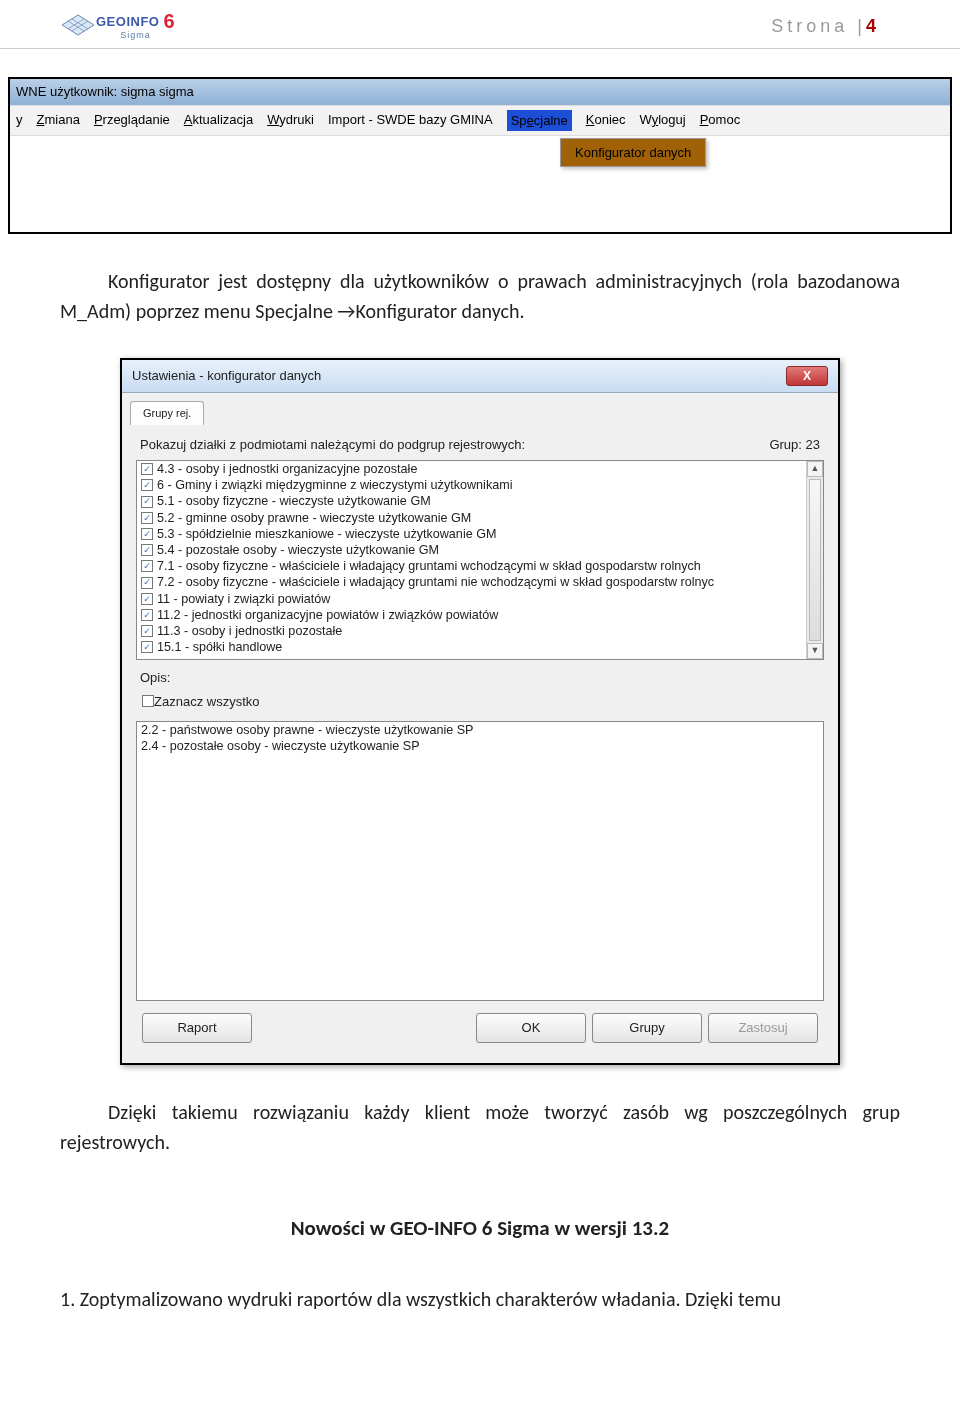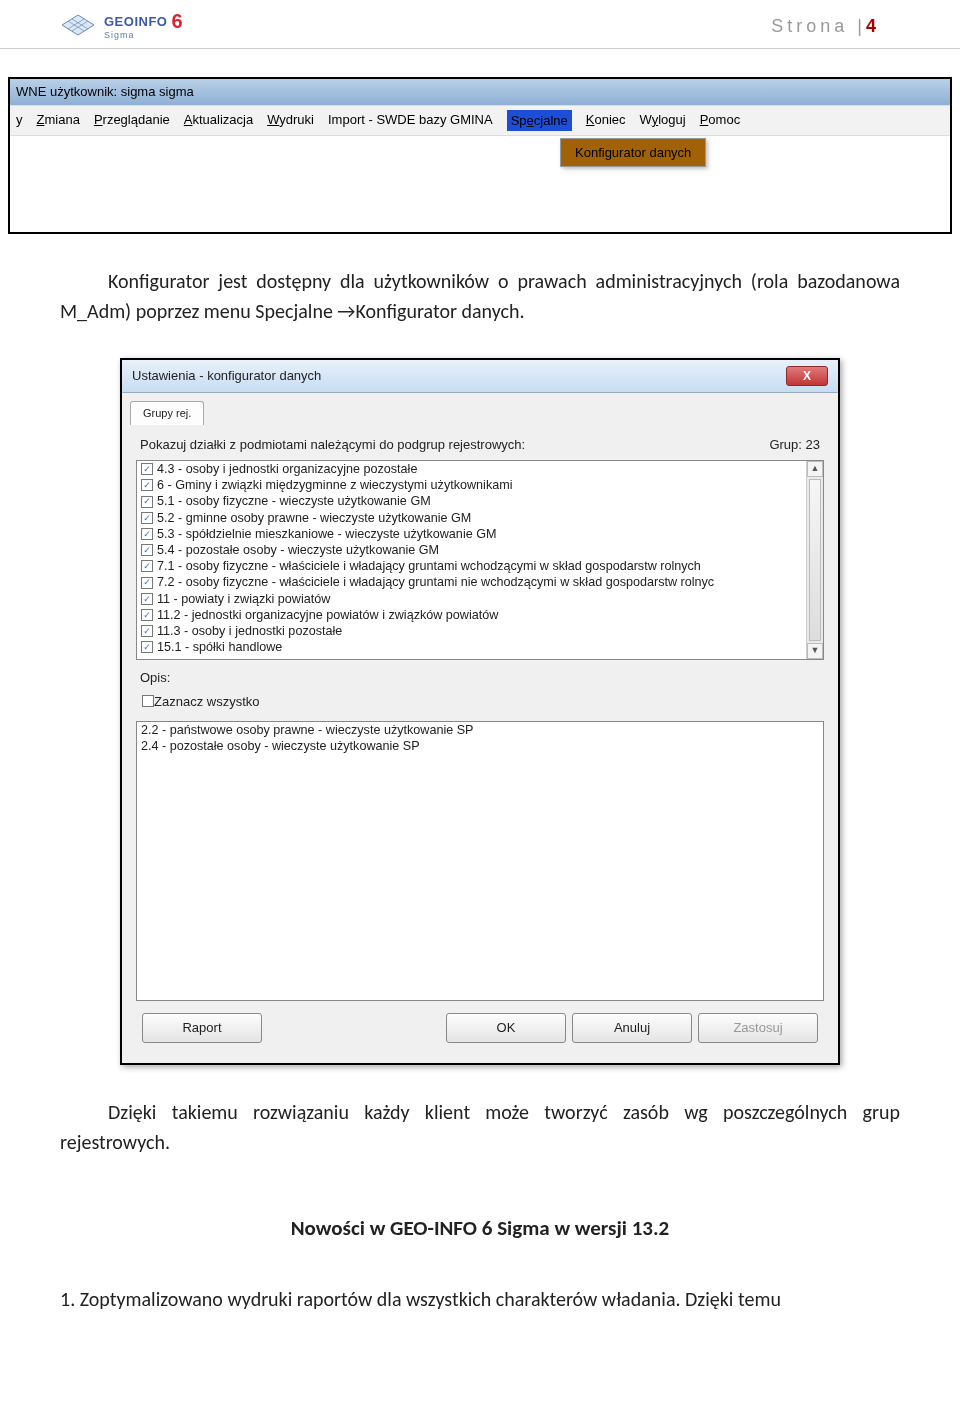--- a/index.html
+++ b/index.html
@@ -1,19 +1,19 @@
 <!DOCTYPE html>
 <html><head>
 <meta charset="utf-8">
 <style>
   * { box-sizing: border-box; margin: 0; padding: 0; }
   body { font-family: Arial, sans-serif; background: #fff; width: 960px; color: #333; }
   
   .page-header { padding: 10px 60px 8px; display: flex; justify-content: space-between; align-items: flex-start; border-bottom: 1px solid #ccc; }
-  .logo-block { display: flex; align-items: center; gap: 8px; }
+  .logo-block { display: flex; align-items: center; gap: 0; text-align: center; }
   .header-right { color: #999; letter-spacing: 4px; font-size: 18px; padding-right: 20px; margin-top: 6px; }
   .header-right .pgnum { color: #a00; font-weight: bold; }
   
   .doc-body { padding: 20px 60px 40px; font-family: Calibri, Arial, sans-serif; font-size: 20px; line-height: 1.5; color: #222; }
   .para { margin: 32px 0 32px 0; text-align: justify; }
   .indent { text-indent: 48px; }
   .heading { text-align: center; font-weight: bold; margin: 56px 0 40px; font-size: 21px; }
   
   .screenshot1 { border: 2px solid #000; margin: 8px -52px; position: relative; font-family: "Segoe UI", Tahoma, sans-serif; font-size: 13px; }
   .ss1-title { background: linear-gradient(#b9d0e8, #8fb0d4); padding: 3px 6px; color: #000; font-size: 13px; }
@@ -36,21 +36,21 @@
   .ss2-items { padding: 0; }
   .ss2-item { display: flex; align-items: center; gap: 4px; padding: 0 4px; font-size: 12.6px; white-space: nowrap; overflow: hidden; line-height: 16.2px; }
   .ss2-item .cb { width: 12px; height: 12px; border: 1px solid #777; background: #fff; display: inline-flex; align-items: center; justify-content: center; font-size: 9px; color: #3b6db3; flex-shrink: 0; }
   .ss2-opis { padding: 6px 6px 2px; font-size: 13px; }
   .ss2-zaz { display: flex; align-items: center; padding: 2px 8px 8px; font-size: 13px; }
   .ss2-zaz .cb { width: 12px; height: 12px; border: 1px solid #777; background: #fff; display: inline-block; }
   .ss2-scroll { position: absolute; right: 0; top: 0; bottom: 0; width: 17px; background: #eaeaea; border-left: 1px solid #ccc; display: flex; flex-direction: column; justify-content: space-between; }
   .ss2-scroll .arr { height: 16px; display: flex; align-items: center; justify-content: center; font-size: 9px; color: #555; background: #f4f4f4; border: 1px solid #bbb; }
   .ss2-scroll .thumb { flex: 1; background: linear-gradient(#f6f6f6, #ddd); margin: 2px; border: 1px solid #bbb; }
   .ss2-buttons { display: flex; justify-content: space-between; padding: 10px 8px 12px; gap: 8px; }
-  .ss2-btn { background: linear-gradient(#fdfdfd, #e4e4e4); border: 1px solid #888; border-radius: 3px; padding: 4px 0; font-size: 13px; width: 120px; text-align: center; }
+  .ss2-btn { background: linear-gradient(#fdfdfd, #e4e4e4); border: 1px solid #888; border-radius: 3px; padding: 4px 0; font-size: 13px; width: 110px; text-align: center; }
   .ss2-btn.disabled { color: #999; }
   .ss2-btn-group { display: flex; gap: 6px; }
 </style>
 </head>
 <body>
 
 <div class="page-header">
   <div class="logo-block">
     <svg width="36" height="28" viewBox="0 0 36 28">
       <polygon points="2,14 18,4 34,14 18,24" fill="#dbe8f5" stroke="#6b8ab3" stroke-width="1"></polygon>
@@ -175,21 +175,21 @@
               </div>
               <div class="ss2-item">
                 <span>2.4 - pozostałe osoby  - wieczyste użytkowanie SP</span>
               </div>
             </div>
         </div>
         <div class="ss2-buttons">
           <div class="ss2-btn">Raport</div>
           <div class="ss2-btn-group">
             <div class="ss2-btn">OK</div>
-            <div class="ss2-btn">Anuluj</div>
+            <div class="ss2-btn">Grupy</div>
             <div class="ss2-btn disabled">Zastosuj</div>
           </div>
         </div>
       </div>
     </div>
   </div>
 
   <p class="para indent">Dzięki takiemu rozwiązaniu każdy klient może tworzyć zasób wg poszczególnych grup rejestrowych.</p>
 
   <div class="heading">Nowości w GEO-INFO 6 Sigma w wersji 13.2</div>

